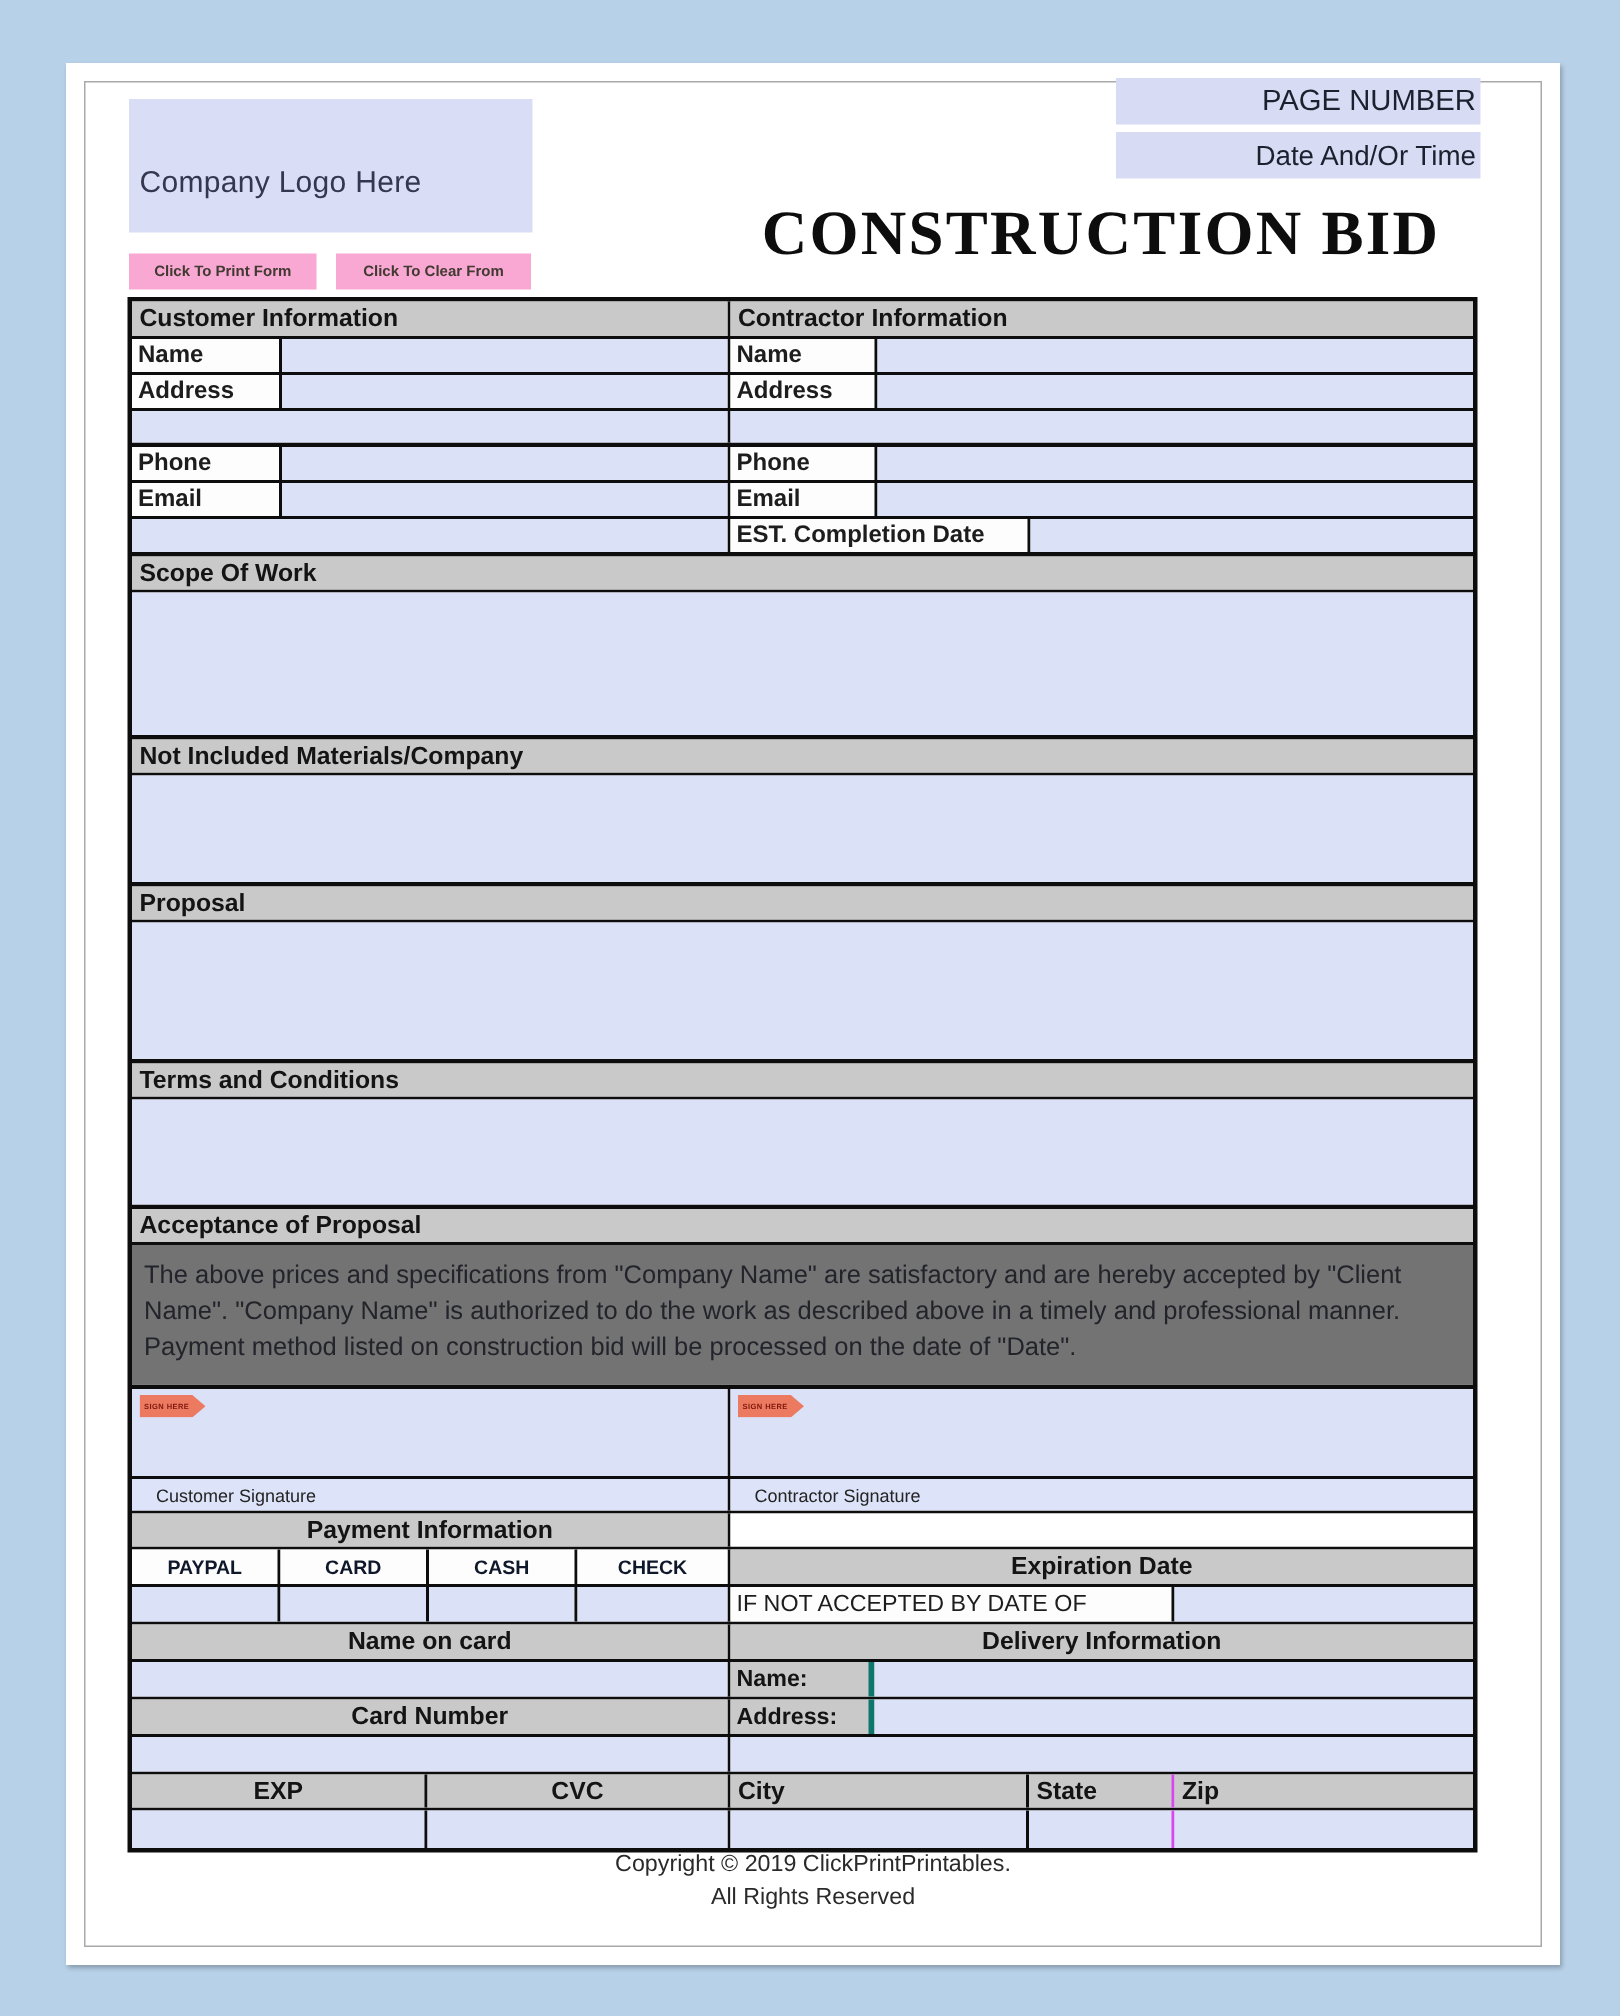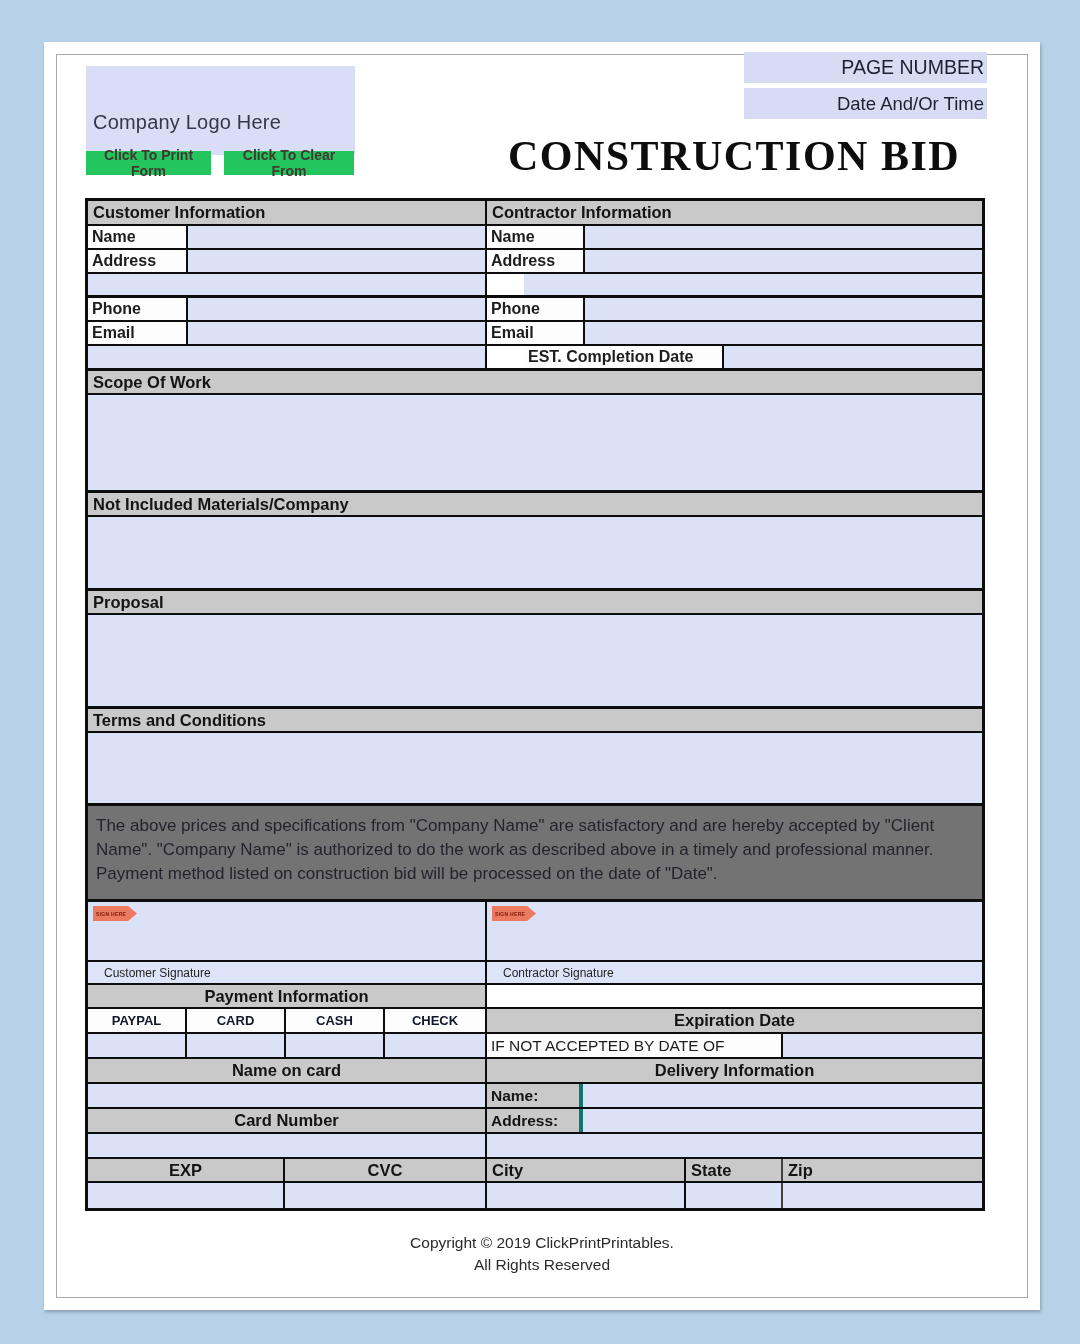--- a/index.html
+++ b/index.html
@@ -6,55 +6,55 @@
   body { font-family:"Liberation Sans", sans-serif; }
   .canvas { position:relative; width:1080px; height:1344px; background:#b7d1e8; overflow:hidden; }
   .page { position:absolute; left:44px; top:42px; width:996px; height:1268px; background:#ffffff;
           box-shadow:1px 2px 3px rgba(0,0,0,.25); }
   .page-border { position:absolute; inset:12px; border:1px solid #a9a9a9; pointer-events:none; }
 
   
   .logo-box { position:absolute; left:42px; top:24px; width:269px; height:89px; background:#d9def6;
               display:flex; align-items:center; padding:24px 0 0 7px;
               font-size:20px; color:#34374e; letter-spacing:.2px; }
-  .btn { position:absolute; top:109px; height:24px; background:#22c55e; border:none;
-         font-family:"Liberation Sans", sans-serif; font-size:14px; font-weight:bold; color:#403a30;
+  .btn { position:absolute; top:127px; height:24px; background:#f9a8d4; border:none;
+         font-family:"Liberation Sans", sans-serif; font-size:10px; font-weight:bold; color:#403a30;
          display:flex; align-items:center; justify-content:center; cursor:pointer; }
   .btn-print { left:42px; width:125px; }
   .btn-clear { left:180px; width:130px; }
   .pn-box { position:absolute; left:700px; width:243px; background:#d7dcf4; color:#1c2130;
             display:flex; align-items:center; justify-content:flex-end; padding-right:3px; }
   .pn-1 { top:10px; height:31px; font-size:19.5px; }
   .pn-2 { top:46px; height:31px; font-size:18.5px; }
   .doc-title { position:absolute; left:440px; top:90px; width:500px; text-align:center;
                font-family:"Liberation Serif", serif; font-weight:bold; font-size:42px;
                letter-spacing:1.5px; color:#0d0d0d; }
 
   
   .form { position:absolute; left:41px; top:156px; width:900px; border:3px solid #0d0d0d; background:#fff; }
   .row { display:flex; border-bottom:2px solid #0d0d0d; }
   .row:last-child { border-bottom:none; }
-  .bb3 { border-bottom-width:3px;gap:37px; }
+  .bb3 { border-bottom-width:3px; }
   .half-l { width:399px; display:flex; border-right:2px solid #0d0d0d; }
   .half-r { flex:1; display:flex; }
   .cell { display:flex; align-items:center; }
   .lbl { background:#fdfdfd; font-weight:bold; font-size:16px; color:#1d1d1d; padding:0 4px;
          border-right:2px solid #0d0d0d; }
   .inp { background:#dbe1f7; flex:1; }
   .ghdr { background:#c9c9c9; font-weight:bold; font-size:16.5px; color:#141414; padding:0 5px; }
   .center { justify-content:center; text-align:center; padding:0; }
   .h25 { height:25px; } .h24 { height:24px;justify-content:space-between; }
   .area { background:#dbe1f7; }
   .mcell { background:#fdfdfd; font-weight:bold; font-size:13px; color:#0f172a;
            display:flex; align-items:center; justify-content:center; border-right:2px solid #0d0d0d; }
   .mcell:last-child, .ccell:last-child { border-right:none; }
   .ccell { background:#dbe1f7; border-right:2px solid #0d0d0d; }
   .w99 { width:99px; } .w197 { width:197px; border-right:2px solid #0d0d0d; }
   .city { width:199px; border-right:2px solid #0d0d0d; }
-  .state { width:97px; border-right:2px solid #404040; }
+  .state { width:97px; border-right:2px solid #d946ef; }
   .slbl { background:#c9c9c9; font-weight:bold; font-size:15.5px; color:#141414; padding:0 4px;
           border-right:4px solid #0f766e; width:96px; display:flex; align-items:center; }
   .whitecell { background:#fff; flex:1; }
 
   .acc-text { background:#737373; font-size:17px; line-height:1.42; color:#23242b;
               padding:8px 12px 0 8px; height:93px; }
   .sigbox { position:relative; background:#dbe1f7; flex:1; }
   .flag { position:absolute; left:5px; top:4px; width:44px; height:15px; background:#ec7a61;
           clip-path:polygon(0 0, 80% 0, 100% 50%, 80% 100%, 0 100%);
           display:flex; align-items:center; overflow:hidden;
@@ -175,20 +175,23 @@
           <div class="area" style="flex:1;height:91px"></div>
         </div>
 
       <div class="row h24">
           <div class="cell ghdr" style="flex:1">Terms and Conditions</div>
         </div>
       <div class="row bb3">
           <div class="area" style="flex:1;height:70px"></div>
         </div>
 
+      <div class="row h24">
+          <div class="cell ghdr" style="flex:1">Acceptance of Proposal</div>
+        </div>
       <div class="row bb3">
           <div class="acc-text" style="flex:1">The above prices and specifications from "Company Name" are satisfactory and are hereby accepted by "Client Name". "Company Name" is authorized to do the work as described above in a timely and professional manner. Payment method listed on construction bid will be processed on the date of "Date".</div>
         </div>
 
       <div class="row" style="height:60px">
         <div class="half-l">
           <div class="sigbox">
             <div class="flag">SIGN HERE</div>
           </div>
         </div>

